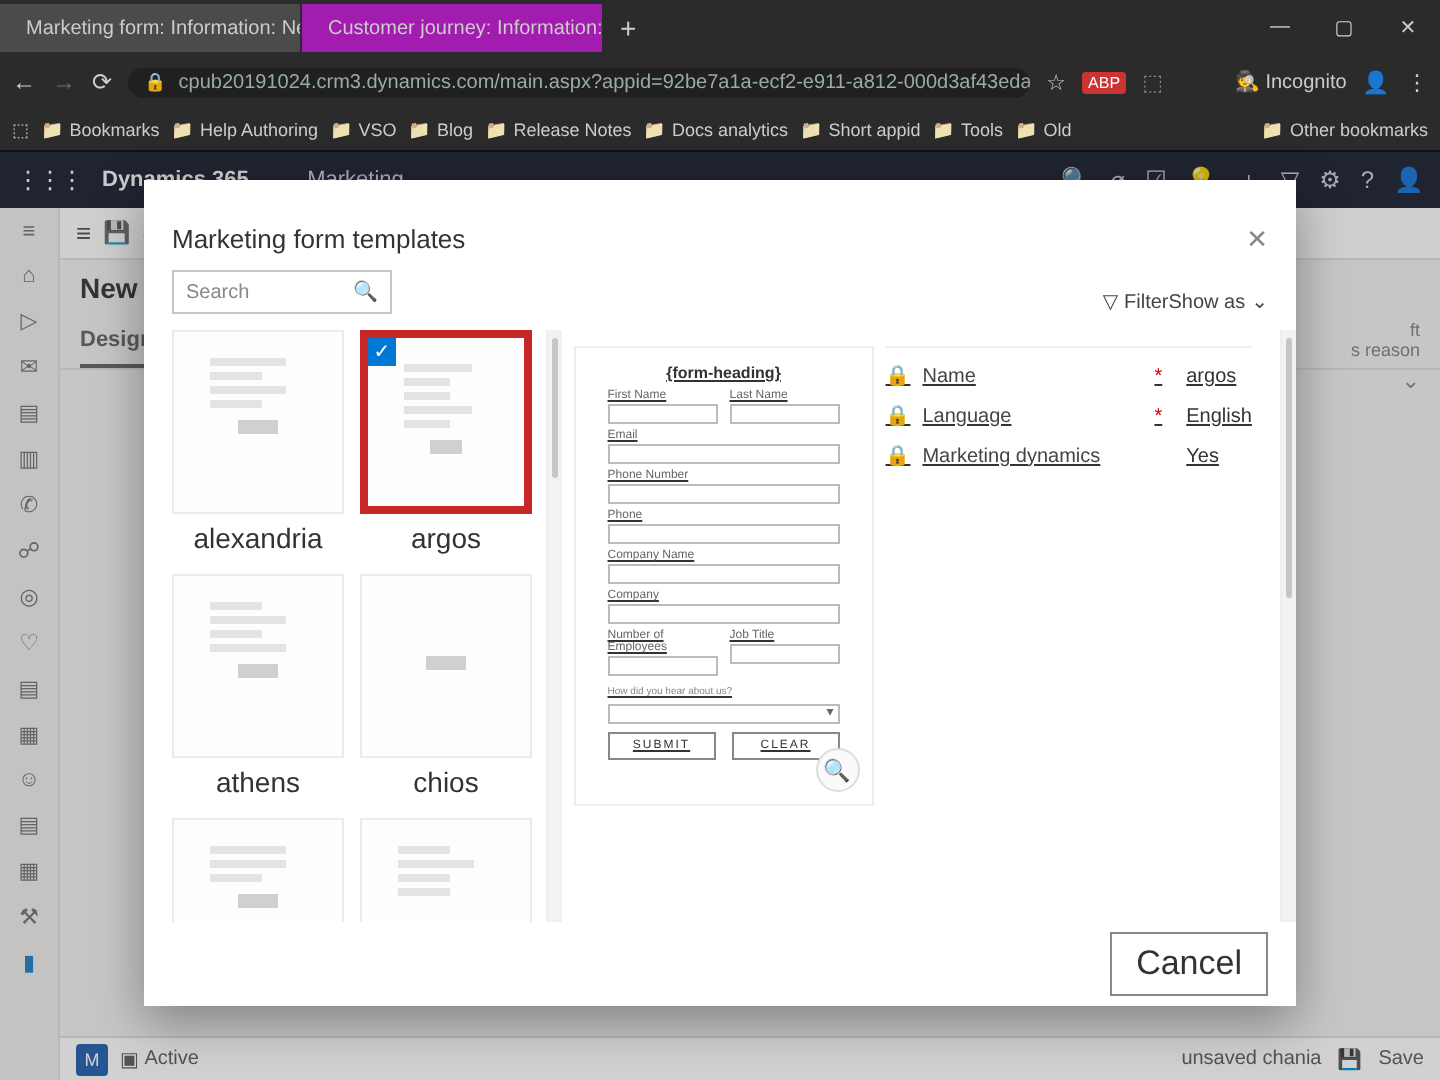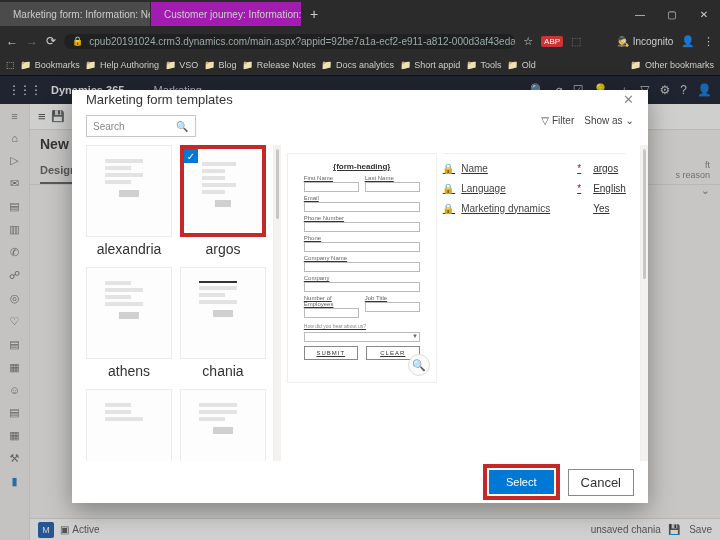--- a/index.html
+++ b/index.html
@@ -49,24 +49,24 @@
 
   .statusbar { position:absolute; bottom:0; left:30px; right:0; height:22px; background:#fff; border-top:1px solid #e1dfdd; display:flex; align-items:center; padding:0 8px; font-size:10px; color:#666; }
   .sb-user { width:16px; height:16px; background:#2e6ab1; color:#fff; display:flex; align-items:center; justify-content:center; font-size:9px; border-radius:2px; margin-right:6px; }
   .sb-right { margin-left:auto; display:flex; gap:8px; align-items:center; }
 
   
   .overlay { position:absolute; inset:0; background:rgba(0,0,0,.18); }
 
   
   .modal { position:absolute; left:72px; top:90px; width:576px; height:413px; background:#fff; box-shadow:0 8px 24px rgba(0,0,0,.35); display:flex; flex-direction:column; }
-  .mhdr { padding:2px 14px 4px; display:flex; align-items:center; }
+  .mhdr { padding:22px 14px 4px; display:flex; align-items:center; }
   .mtitle { font-size:13px; color:#333; }
   .mclose { margin-left:auto; color:#888; font-size:13px; cursor:pointer; }
-  .mtool { display:flex; align-items:flex-start; padding: 4px 14px 8px; gap:10px; }
+  .mtool { display:flex; align-items:flex-end; padding: 4px 14px 8px; }
   .search { width:110px; height:22px; border:1px solid #c8c6c4; display:flex; align-items:center; padding:0 6px; font-size:10px; color:#888; justify-content:space-between; }
   .mtool .spacer { flex:1; }
   .tlink { font-size:10px; color:#444; display:flex; align-items:center; gap:3px; }
 
   .mbody { flex:1; display:flex; overflow:hidden; position:relative; }
   .grid { width:300px; padding:0 8px 0 14px; overflow:auto; }
   .cards { display:grid; grid-template-columns: repeat(3, 86px); gap:8px 8px; }
   .card { }
   .card .thumb { width:86px; height:92px; border:1px solid #ebebeb; background:#fdfdfd; position:relative; }
   .card .lbl { text-align:center; font-size:14px; color:#333; padding:4px 0 2px; }
@@ -98,21 +98,21 @@
   .meta { border-top:1px solid #eee; padding-top:4px; font-size:10px; }
   .mrow2 { display:flex; align-items:center; height:20px; gap:6px; }
   .mlock { color:#888; font-size:10px; }
   .mlabel { width:110px; color:#444; }
   .req { color:#c00; margin-right:6px; }
   .mval { color:#333; }
 
   .mfoot { height:42px; display:flex; align-items:center; justify-content:flex-end; padding:0 14px; gap:8px; }
   .selwrap { border:4px solid #c62828; padding:2px; }
   .btnp { background:#0078d4; color:#fff; border:1px solid #0078d4; padding:5px 16px; font-size:11px; cursor:pointer; }
-  .btns { background:#fff; color:#333; border:1px solid #8a8886; padding:5px 12px; font-size:13px; cursor:pointer; }
+  .btns { background:#fff; color:#333; border:1px solid #8a8886; padding:5px 12px; font-size:17px; cursor:pointer; }
 
   
   .rpane { position:absolute; right:0; top:52px; width:60px; height:40px; color:#777; font-size:9px; padding:4px 10px 0 0; text-align:right; }
 </style>
 </head>
 <body>
 
 <div class="titlebar">
   <div class="tab active">
     <span class="favicon"></span>
@@ -313,32 +313,20 @@
                 <div class="mrow s"></div>
                 <div class="mrow m"></div>
                 <div class="mrow btn"></div>
               </div>
             </div>
           <div class="lbl">athens</div>
         </div>
         <div class="card">
           <div class="thumb">
               <div class="mini">
-                <div class="mrow m" style="height:2px;background:#333;"></div>
-                <div class="mrow m"></div>
-                <div class="mrow s"></div>
-                <div class="mrow m"></div>
-                <div class="mrow btn"></div>
-              </div>
-            </div>
-          <div class="lbl">chania</div>
-        </div>
-        <div class="card">
-          <div class="thumb">
-              <div class="mini">
                 <div class="mrow btn" style="margin-top:30px;"></div>
               </div>
             </div>
           <div class="lbl">chios</div>
         </div>
         <div class="card">
           <div class="thumb">
               <div class="mini">
                 <div class="mrow s"></div>
                 <div class="mrow s"></div>
@@ -447,18 +435,15 @@
           <span class="mval">Yes</span>
         </div>
       </div>
     </div>
     <div class="scroll">
         <div class="sthumb" style="height:130px;"></div>
       </div>
   </div>
 
   <div class="mfoot">
-    <div class="selwrap">
-      <button class="btnp">Select</button>
-    </div>
     <button class="btns">Cancel</button>
   </div>
 </div>
 
 </body></html>

